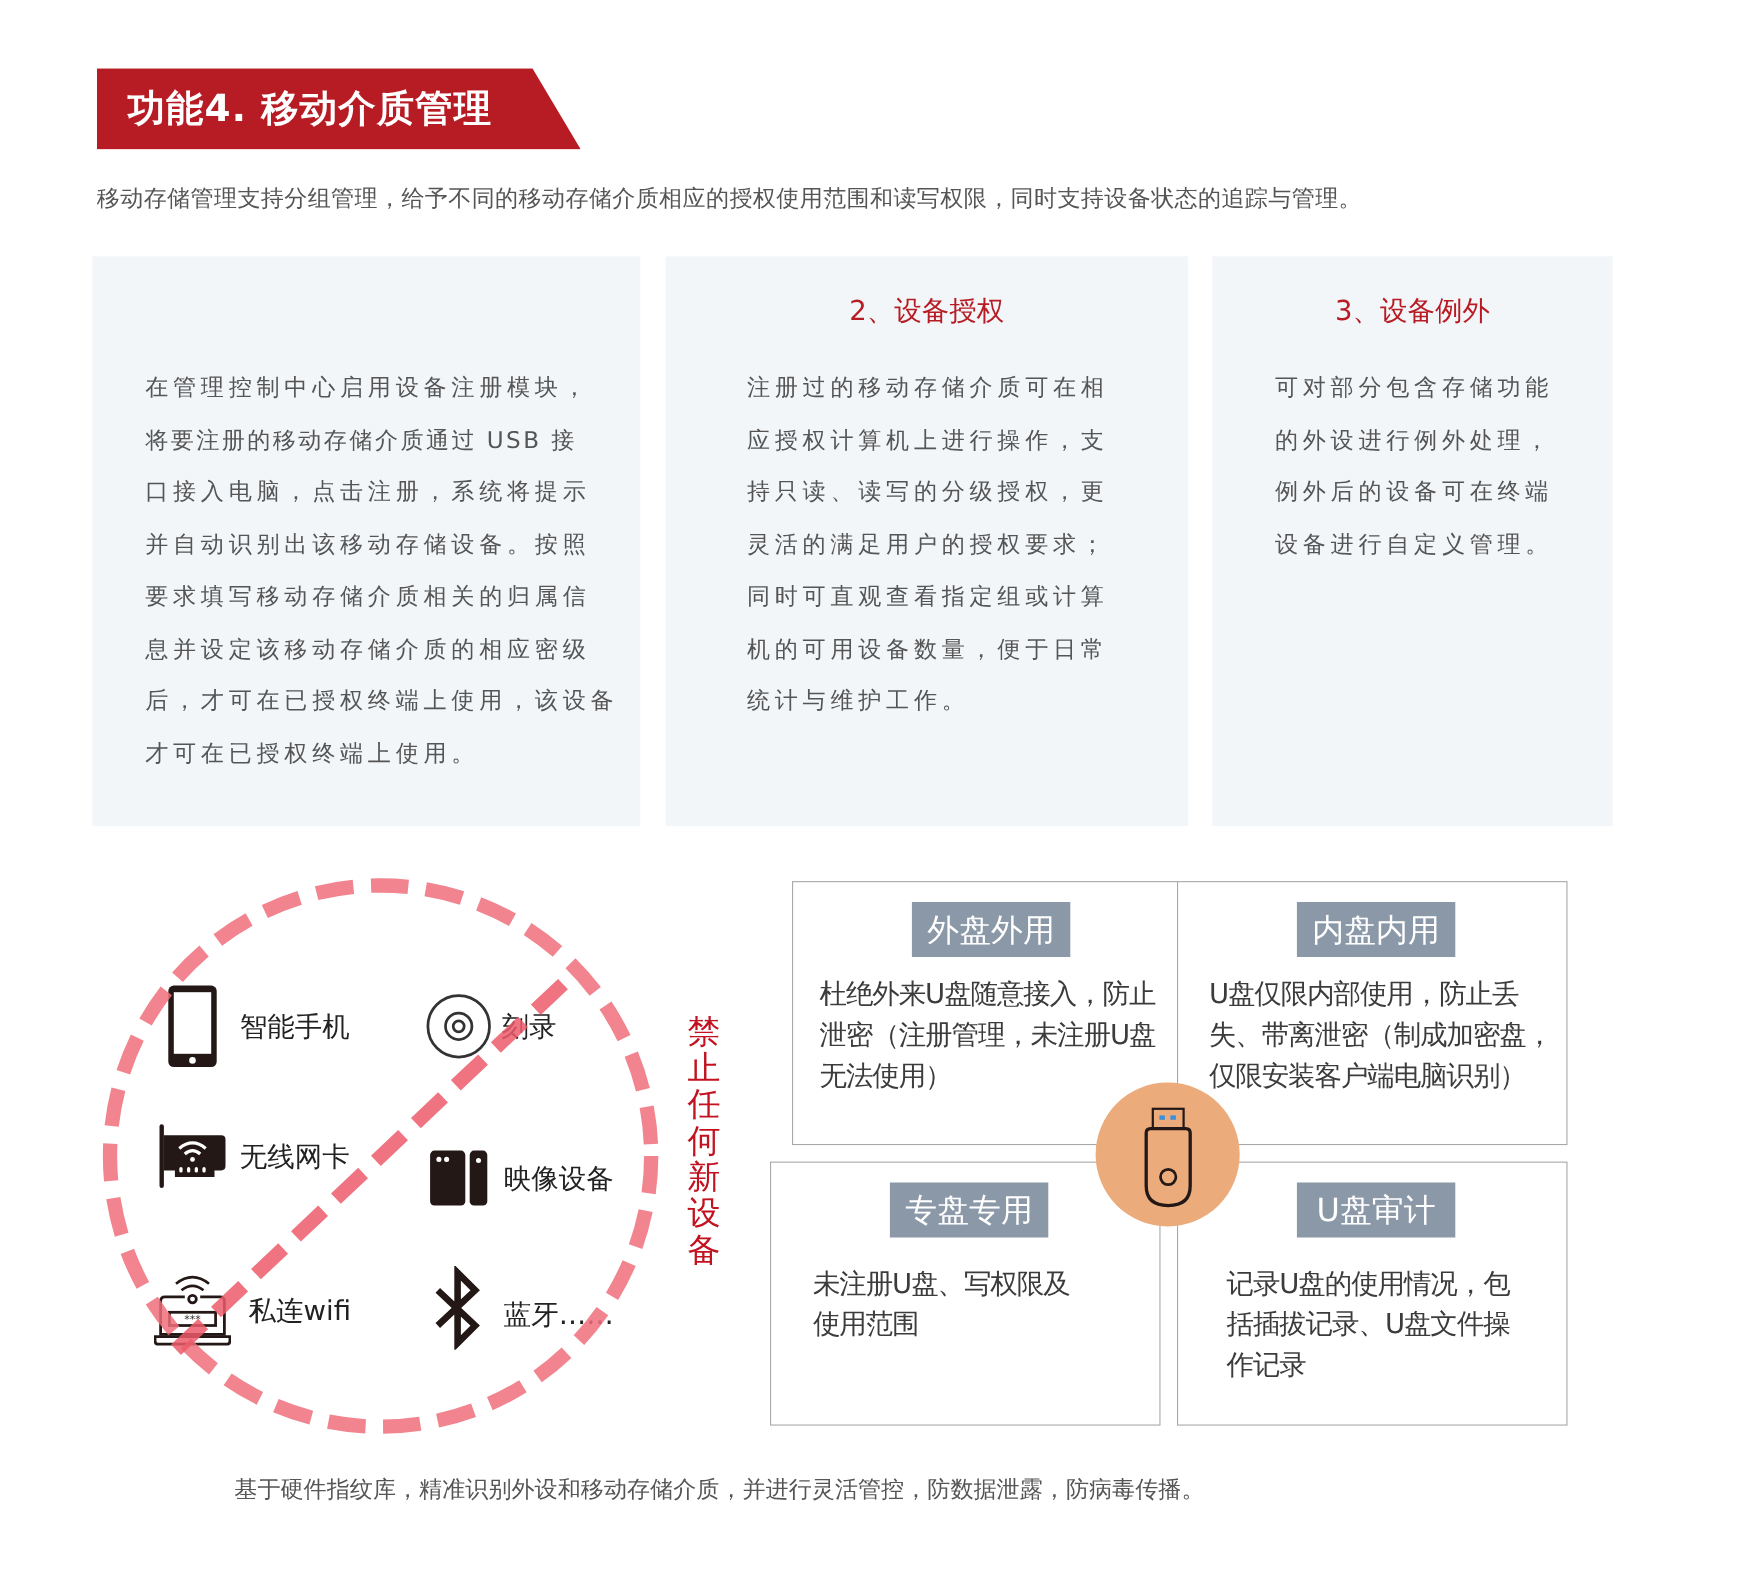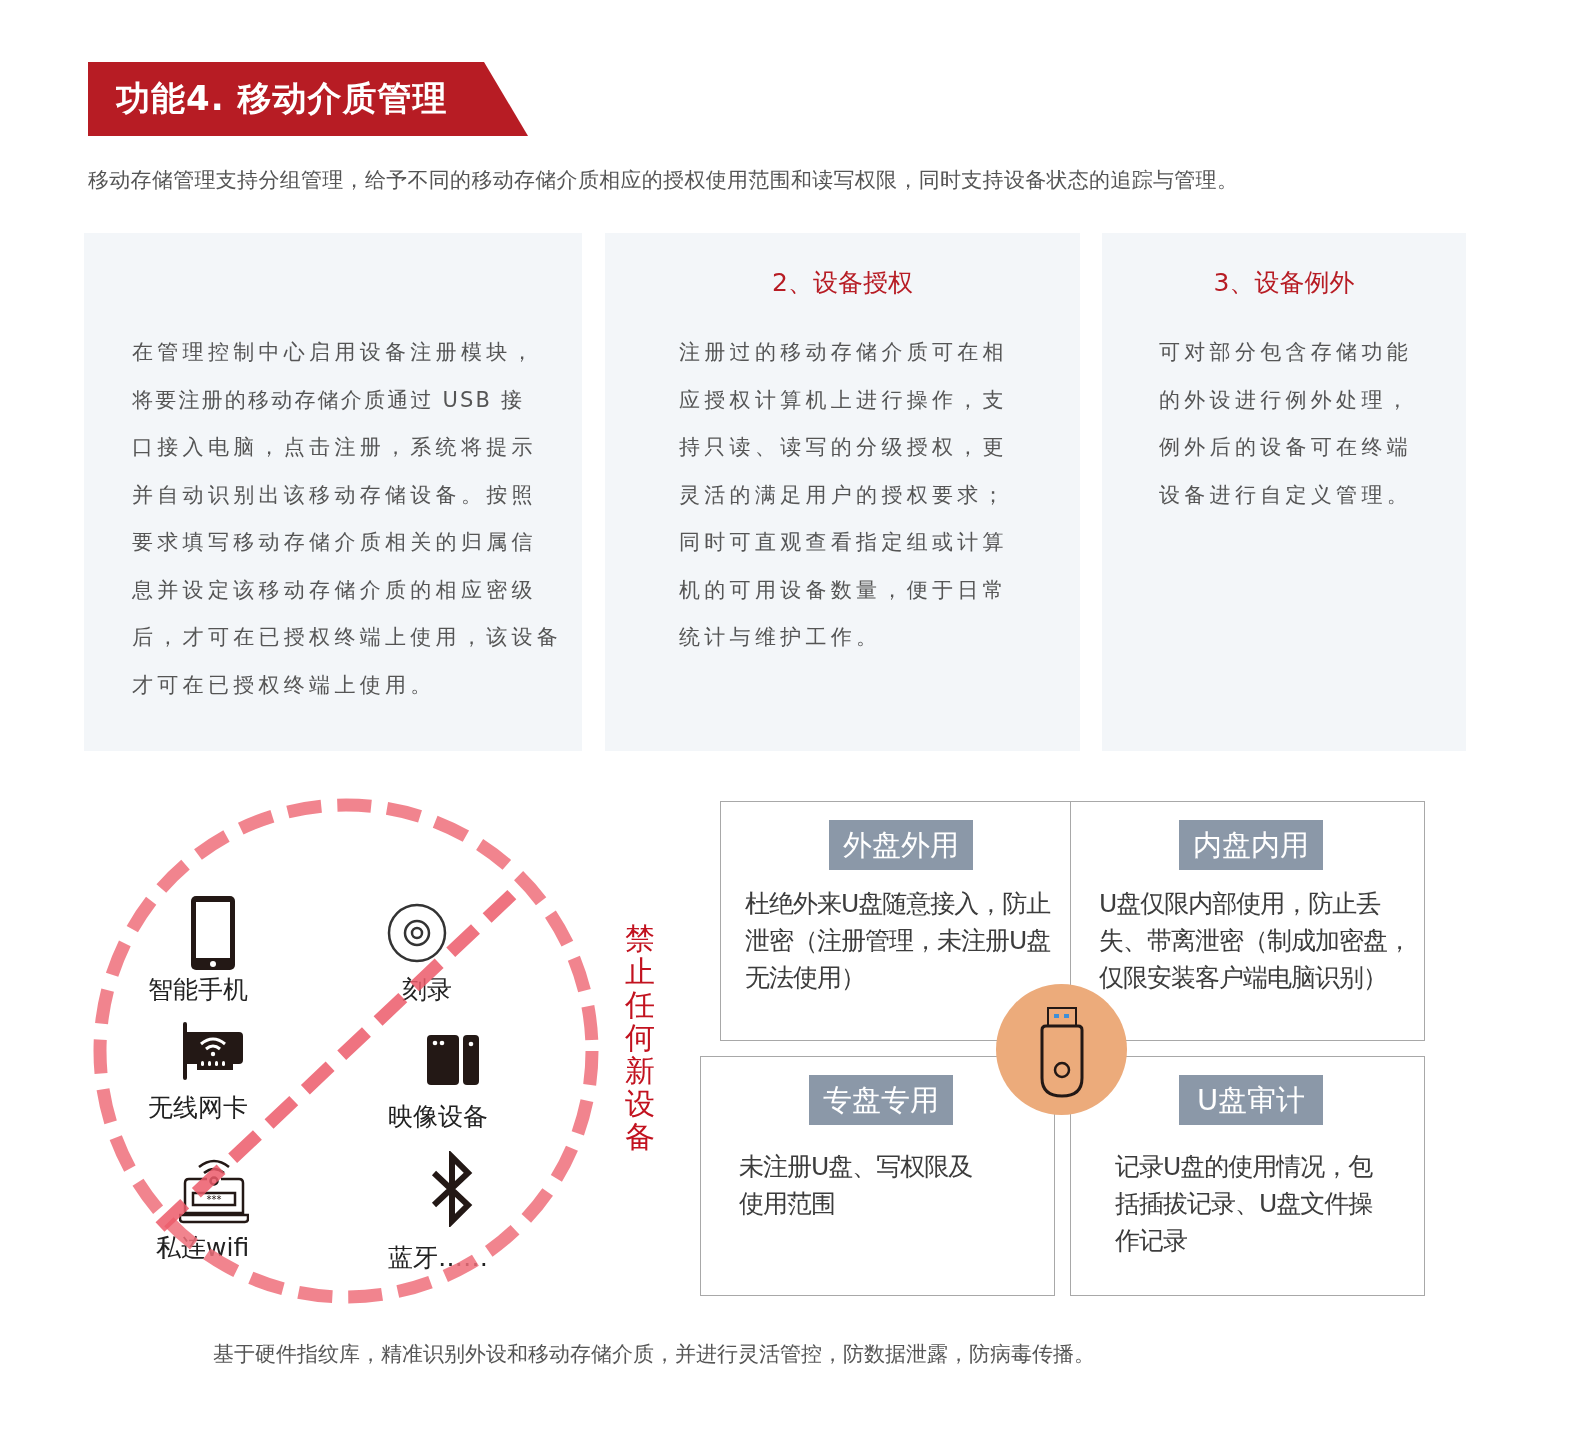--- a/index.html
+++ b/index.html
@@ -28,21 +28,21 @@
       position: absolute; left: 0; right: 0; top: 33px; text-align: center;
       font-size: 25px; color: #b71c24;
     }
     .card-body { position: absolute; top: 96px; }
     .card-body .line {
       font-size: 21px; color: #555555; line-height: 47.5px; white-space: nowrap; letter-spacing: 4.3px;
     }
 
     .ban-area { position: absolute; left: 90px; top: 795px; width: 520px; height: 520px; }
     .ban-svg { position: absolute; left: 0; top: 0; }
-    .dev-item { position: absolute; display: flex; align-items: flex-end; flex-direction: column; }
+    .dev-item { position: absolute; display: flex; align-items: center; }
     .dev-icon { width: 70px; height: 80px; display: flex; align-items: center; justify-content: center; }
     .dev-label { font-size: 25px; color: #222222; white-space: nowrap; margin-left: 0; }
 
     .ban-vertical {
       position: absolute; left: 622px; top: 922px; width: 36px;
       font-size: 30px; line-height: 33px; color: #c2121f; text-align: center;
     }
 
     .quad {
       position: absolute; width: 355px; height: 240px; border: 1.5px solid #a8a8a8; background: #fff;
@@ -141,21 +141,21 @@
         <circle cx="32" cy="34" r="2.2" fill="#fff"></circle>
         <rect x="20" y="41" width="3" height="5" rx="1.5" fill="#fff"></rect>
         <rect x="27" y="41" width="3" height="5" rx="1.5" fill="#fff"></rect>
         <rect x="34" y="41" width="3" height="5" rx="1.5" fill="#fff"></rect>
         <rect x="41" y="41" width="3" height="5" rx="1.5" fill="#fff"></rect>
       </svg>
     </div>
     <span class="dev-label" style="margin-left:8px">无线网卡</span>
   </div>
 
-  <div class="dev-item" style="left:292px; top:225px;">
+  <div class="dev-item" style="left:292px; top:236px;">
     <div class="dev-icon">
       <svg width="56" height="54" viewBox="0 0 56 54">
         <rect x="2" y="2" width="32" height="50" rx="4" fill="#231815"></rect>
         <rect x="38" y="2" width="16" height="50" rx="4" fill="#231815"></rect>
         <circle cx="10" cy="10" r="2.3" fill="#fff"></circle>
         <circle cx="17" cy="10" r="2.3" fill="#fff"></circle>
         <circle cx="46" cy="11" r="2.3" fill="#fff"></circle>
       </svg>
     </div>
     <span class="dev-label" style="margin-left:6px">映像设备</span>

